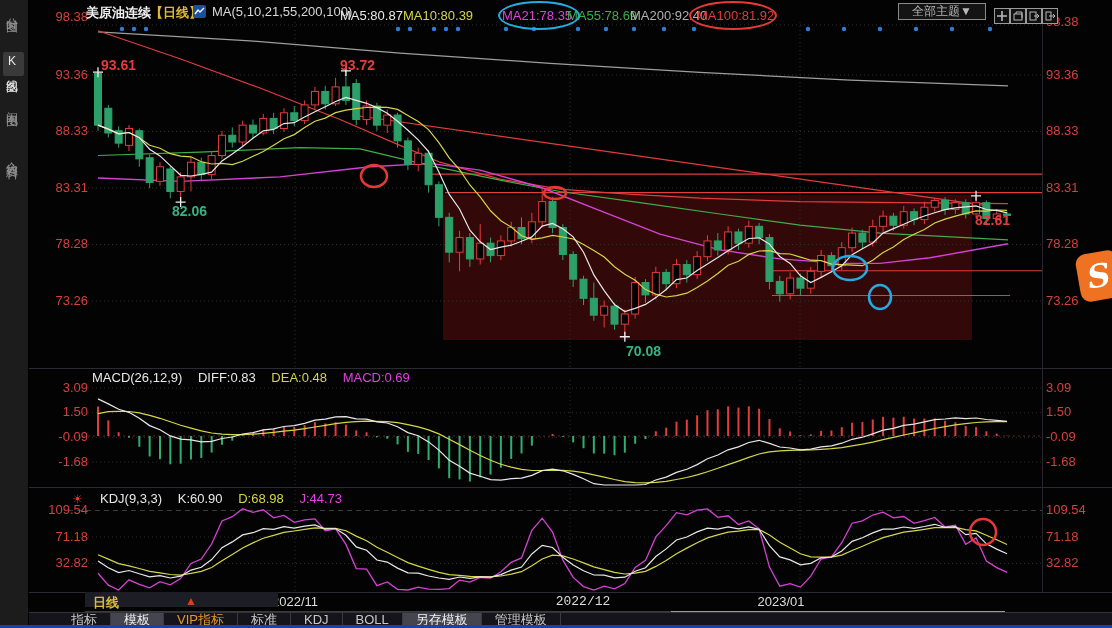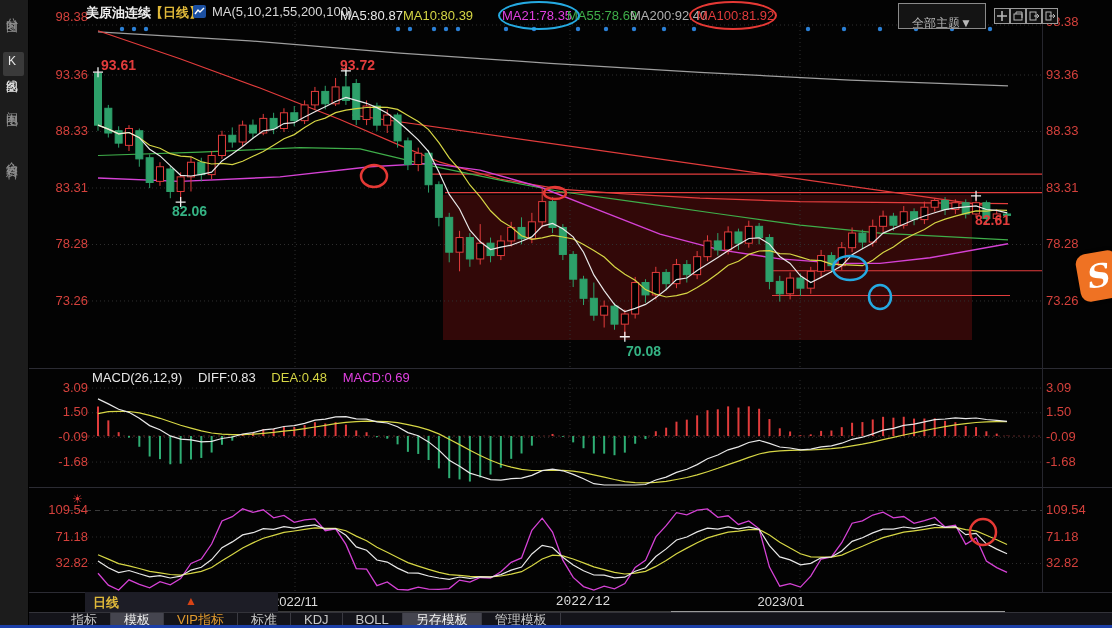--- a/index.html
+++ b/index.html
@@ -12,39 +12,39 @@
              font-size:12px;color:#8f8f8f;letter-spacing:2px;text-align:center;padding:2px 0;cursor:pointer;}
   .side-item.sel{background:#3a3a3a;color:#e8e8e8;border-radius:2px;}
   
   .header{position:absolute;left:28px;top:0;width:1084px;height:24px;z-index:5;}
   .header span{position:absolute;top:4px;font-size:13px;white-space:nowrap;}
   .h-title{color:#f0f0f0;font-weight:bold;}
   .h-period{color:#e0b93a;font-weight:bold;}
   .h-map{color:#d8d8d8;}
   .ellipse{position:absolute;border-radius:50%;pointer-events:none;}
   .theme-btn{position:absolute;left:870px;top:3px;width:88px;height:17px;background:#141414;color:#b8b8b8;
-             border:1px solid #8a8a8a;font-size:12px;line-height:15px;text-align:center;padding:12px;cursor:pointer;
+             border:1px solid #8a8a8a;font-size:12px;line-height:15px;text-align:center;padding:0;cursor:pointer;
              font-family:inherit;}
   .tool-btn{position:absolute;top:4px;width:14px;height:14px;border:1px solid #9a9a9a;background:#101010;
             color:#b8b8b8;cursor:pointer;display:flex;align-items:center;justify-content:center;}
   
   .axl{position:absolute;font-size:13px;color:#d4413c;white-space:nowrap;z-index:4;}
   .axl.left{width:60px;text-align:right;}
   
   .sep{position:absolute;left:28px;width:1084px;height:1px;background:#2b2b33;}
   .vsep{position:absolute;width:1px;background:#26262e;}
   
   .ind-head{position:absolute;font-size:13px;white-space:nowrap;z-index:4;}
   .ind-head span{margin-right:12px;}
   .c-white{color:#e8e8e8;} .c-yellow{color:#d6d645;} .c-magenta{color:#e040e0;}
   .sun{position:absolute;font-size:12px;color:#e23c3c;z-index:4;}
   
   .mark{position:absolute;font-size:14px;font-weight:bold;z-index:4;white-space:nowrap;}
   
-  .period-bar{position:absolute;left:85px;top:592px;width:145px;height:35px;background:#1d1d26;z-index:4;padding-left:48px;}
+  .period-bar{position:absolute;left:85px;top:592px;width:145px;height:15px;background:#1d1d26;z-index:4;padding-left:48px;}
   .period-bar .pl{position:absolute;left:8px;top:2px;color:#e0b93a;font-size:13px;font-weight:bold;}
   .period-bar .tri{position:absolute;left:100px;top:2px;color:#d84315;font-size:12px;}
   .date-label{position:absolute;top:594px;width:70px;text-align:center;color:#dcdcdc;font-size:13px;z-index:3;}
   .scroll-line{position:absolute;top:611px;height:1px;z-index:3;}
   .tabbar{position:absolute;left:28px;top:612px;width:1084px;height:13px;background:#14141a;border-top:1px solid #33333a;
           display:flex;align-items:stretch;padding-left:30px;z-index:4;}
   .tab{color:#c8c8c8;font-size:13px;line-height:13px;padding:0 13px;border-right:1px solid #3a3a42;cursor:pointer;}
   .tab.sel{background:#45454f;color:#eeeeee;}
   .tab.vip{color:#e09a2e;}
   .bottom-blue{position:absolute;left:0;top:625px;width:1112px;height:3px;background:#1c3fa8;z-index:7;}
@@ -494,20 +494,26 @@
       <div class="axl right" style="left: 1046px; top: 555px;">32.82</div>
     </div>
 
   <div class="ind-head" style="left:92px;top:370px">
     <span class="c-white">MACD(26,12,9)</span>
     <span class="c-white">DIFF:0.83</span>
     <span class="c-yellow">DEA:0.48</span>
     <span class="c-magenta">MACD:0.69</span>
   </div>
   <span class="sun" style="left:72px;top:492px">☀</span>
+  <div class="ind-head" style="left:100px;top:491px">
+    <span class="c-white">KDJ(9,3,3)</span>
+    <span class="c-white">K:60.90</span>
+    <span class="c-yellow">D:68.98</span>
+    <span class="c-magenta">J:44.73</span>
+  </div>
 
   <div id="marks">
       <div class="mark" style="left: 101px; top: 57px; color: rgb(226, 60, 60);">93.61</div>
       <div class="mark" style="left: 340px; top: 57px; color: rgb(226, 60, 60);">93.72</div>
       <div class="mark" style="left: 172px; top: 203px; color: rgb(53, 179, 132);">82.06</div>
       <div class="mark" style="left: 626px; top: 343px; color: rgb(53, 179, 132);">70.08</div>
       <div class="mark" style="left: 975px; top: 184px; color: rgb(226, 60, 60); margin-top: 28px;">82.61</div>
     </div>
 
   <div class="period-bar">

